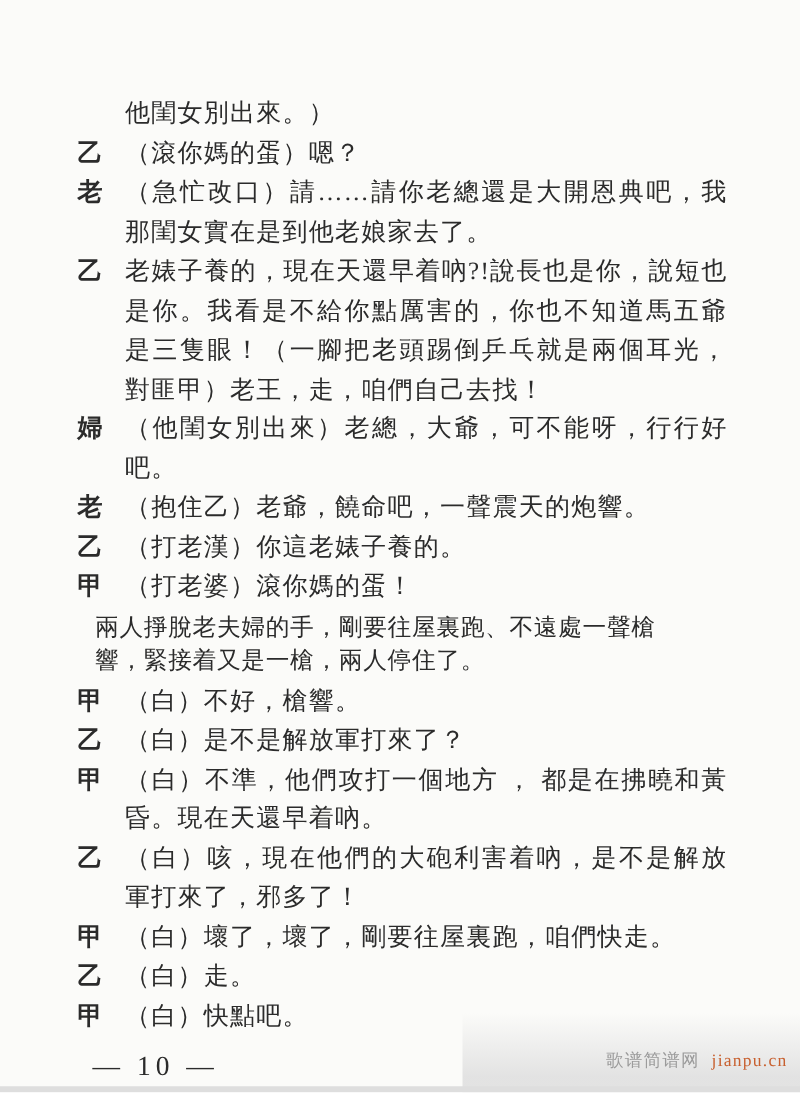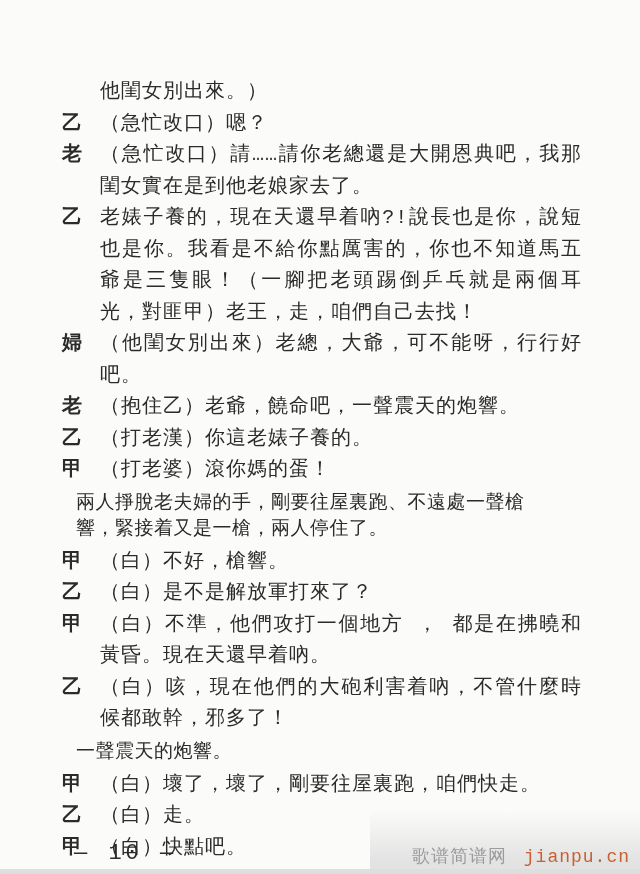--- a/index.html
+++ b/index.html
@@ -2,21 +2,21 @@
 <html><head>
 <meta charset="utf-8">
 <style>
   html, body { margin: 0; padding: 0; background: #ffffff; }
   .page {
     position: relative;
     width: 640px;
     height: 874px;
     background: var(--paper, #fbfbf9);
     overflow: hidden;
-    font-family: Liberation Mono, monospace;
+    font-family: Liberation Serif, serif;
     color: var(--ink, #2b2b2b);
   }
   .script-body {
     position: absolute;
     top: 76px;
     left: 62px;
     right: 58px;
   }
   .line-row {
     display: flex;
@@ -61,42 +61,42 @@
     position: absolute;
     left: 0;
     right: 0;
     bottom: 0;
     height: 5px;
     background: #dedede;
   }
   .watermark {
     position: absolute;
     right: 10px;
-    bottom: 6px;
-    font-size: 18px;
+    bottom: 16px;
+    font-size: 14px;
     letter-spacing: 1px;
     white-space: nowrap;
     margin-left: 21px;
   }
   .watermark .site-name { color: var(--wm-gray, #9b9b9b); }
   .watermark .site-domain { color: var(--wm-orange, #c8602f); margin-left: 5px; }
 </style>
 </head>
 <body>
 
 <div class="page" style="--ink: #2b2b2b; --paper: #fbfbf9; --wm-gray: #9b9b9b; --wm-orange: #c8602f;">
 
   <div class="script-body" id="script-body">
       <div class="line-row">
         <span class="speaker-cell"></span>
         <span class="dialogue-cell">他閨女別出來。）</span>
       </div>
       <div class="line-row">
         <span class="speaker-cell">乙</span>
-        <span class="dialogue-cell">（急忙改口）嗯？</span>
+        <span class="dialogue-cell">（滾你媽的蛋）嗯？</span>
       </div>
       <div class="line-row">
         <span class="speaker-cell">老</span>
         <span class="dialogue-cell">（急忙改口）請……請你老總還是大開恩典吧，我那閨女實在是到他老娘家去了。</span>
       </div>
       <div class="line-row">
         <span class="speaker-cell">乙</span>
         <span class="dialogue-cell">老婊子養的，現在天還早着吶?!說長也是你，說短也是你。我看是不給你點厲害的，你也不知道馬五爺是三隻眼！（一腳把老頭踢倒乒乓就是兩個耳光，對匪甲）老王，走，咱們自己去找！</span>
       </div>
       <div class="line-row">
@@ -123,23 +123,22 @@
       <div class="line-row">
         <span class="speaker-cell">乙</span>
         <span class="dialogue-cell">（白）是不是解放軍打來了？</span>
       </div>
       <div class="line-row">
         <span class="speaker-cell">甲</span>
         <span class="dialogue-cell">（白）不準，他們攻打一個地方 ， 都是在拂曉和黃昏。現在天還早着吶。</span>
       </div>
       <div class="line-row">
         <span class="speaker-cell">乙</span>
-        <span class="dialogue-cell">（白）咳，現在他們的大砲利害着吶，不管什麼時候都敢幹，邪多了！</span>
+        <span class="dialogue-cell">（白）咳，現在他們的大砲利害着吶，是不是解放軍打來了，邪多了！</span>
       </div>
-      <div class="stage-row">一聲震天的炮響。</div>
       <div class="line-row">
         <span class="speaker-cell">甲</span>
         <span class="dialogue-cell">（白）壞了，壞了，剛要往屋裏跑，咱們快走。</span>
       </div>
       <div class="line-row">
         <span class="speaker-cell">乙</span>
         <span class="dialogue-cell">（白）走。</span>
       </div>
       <div class="line-row">
         <span class="speaker-cell">甲</span>

